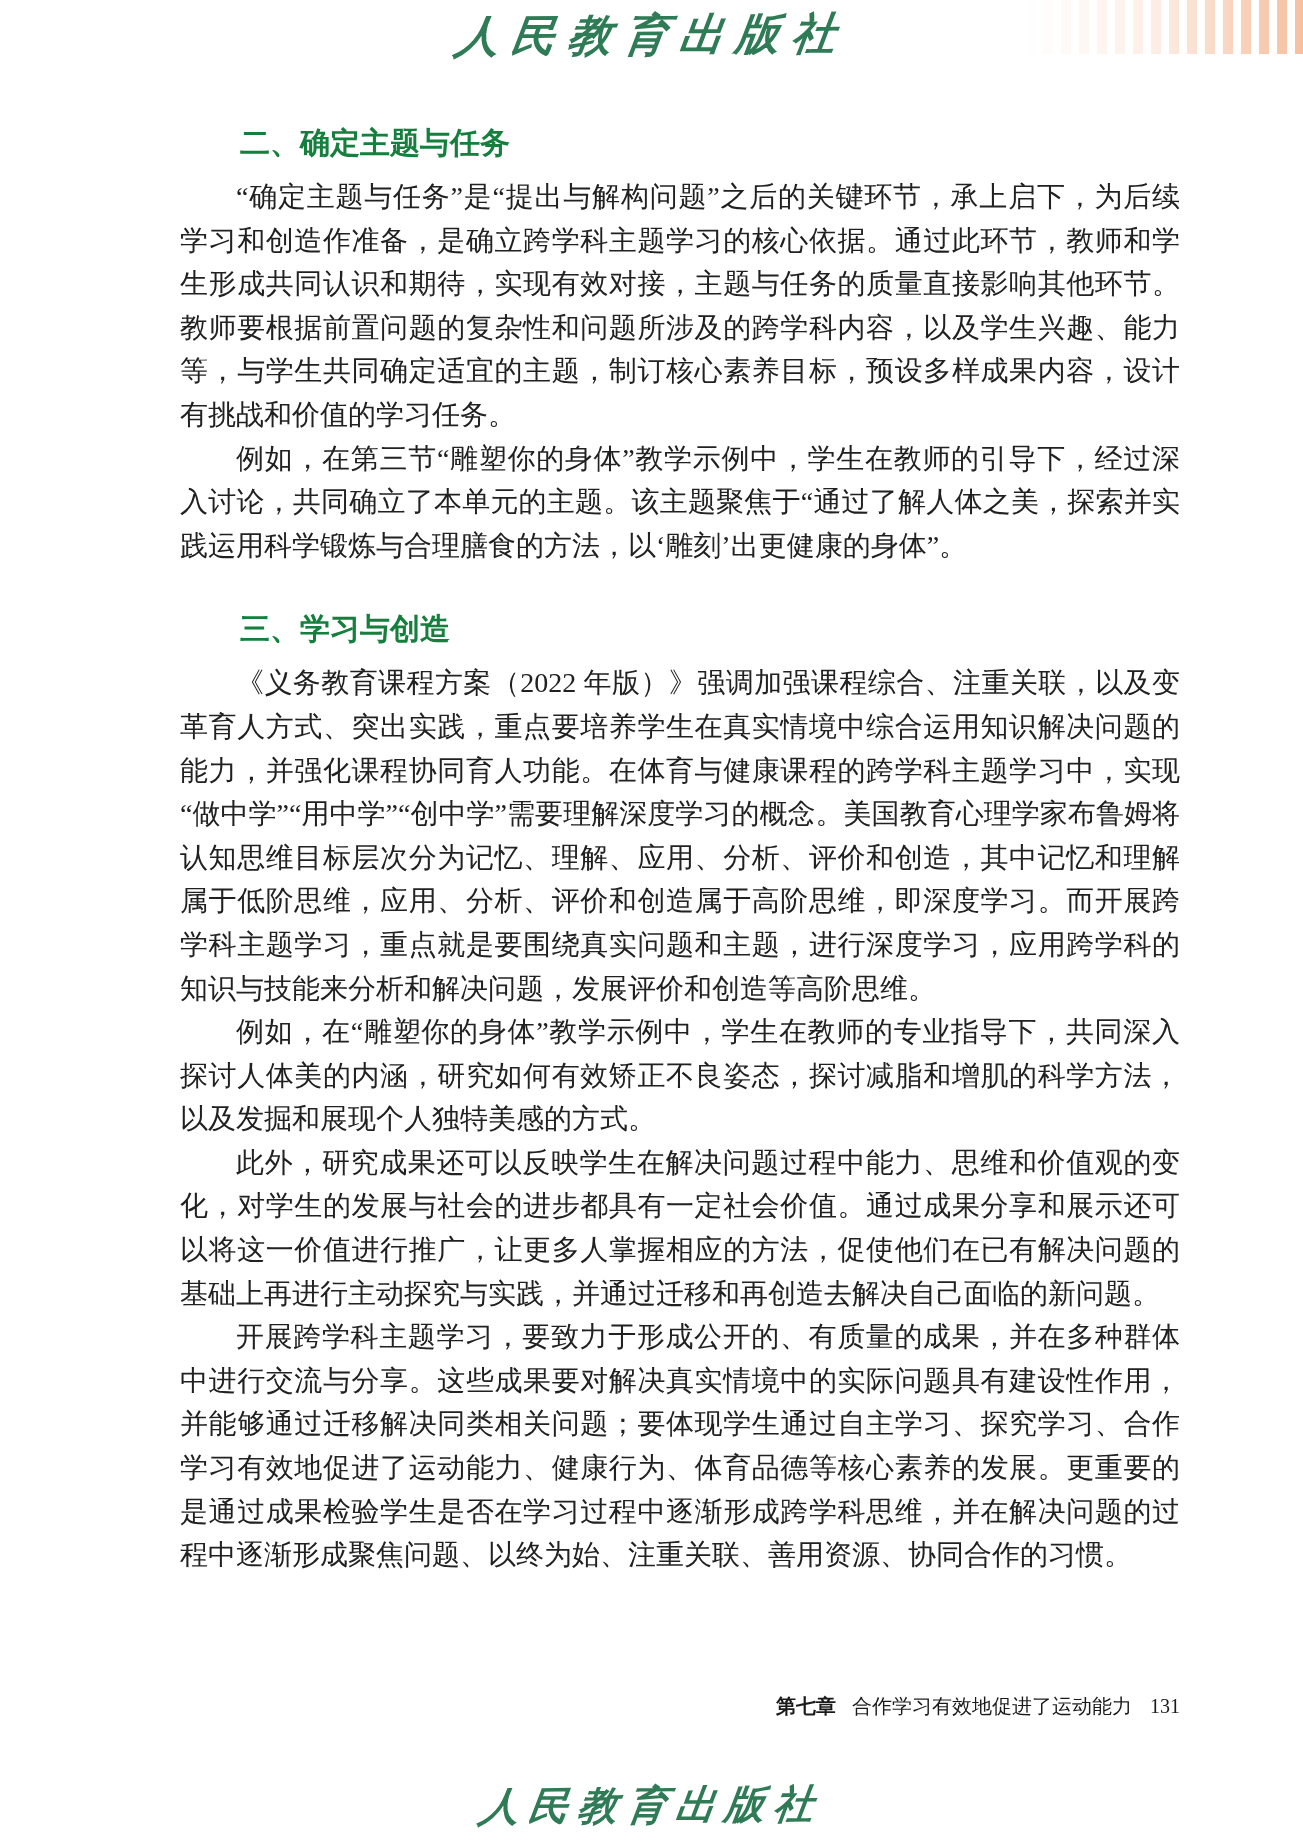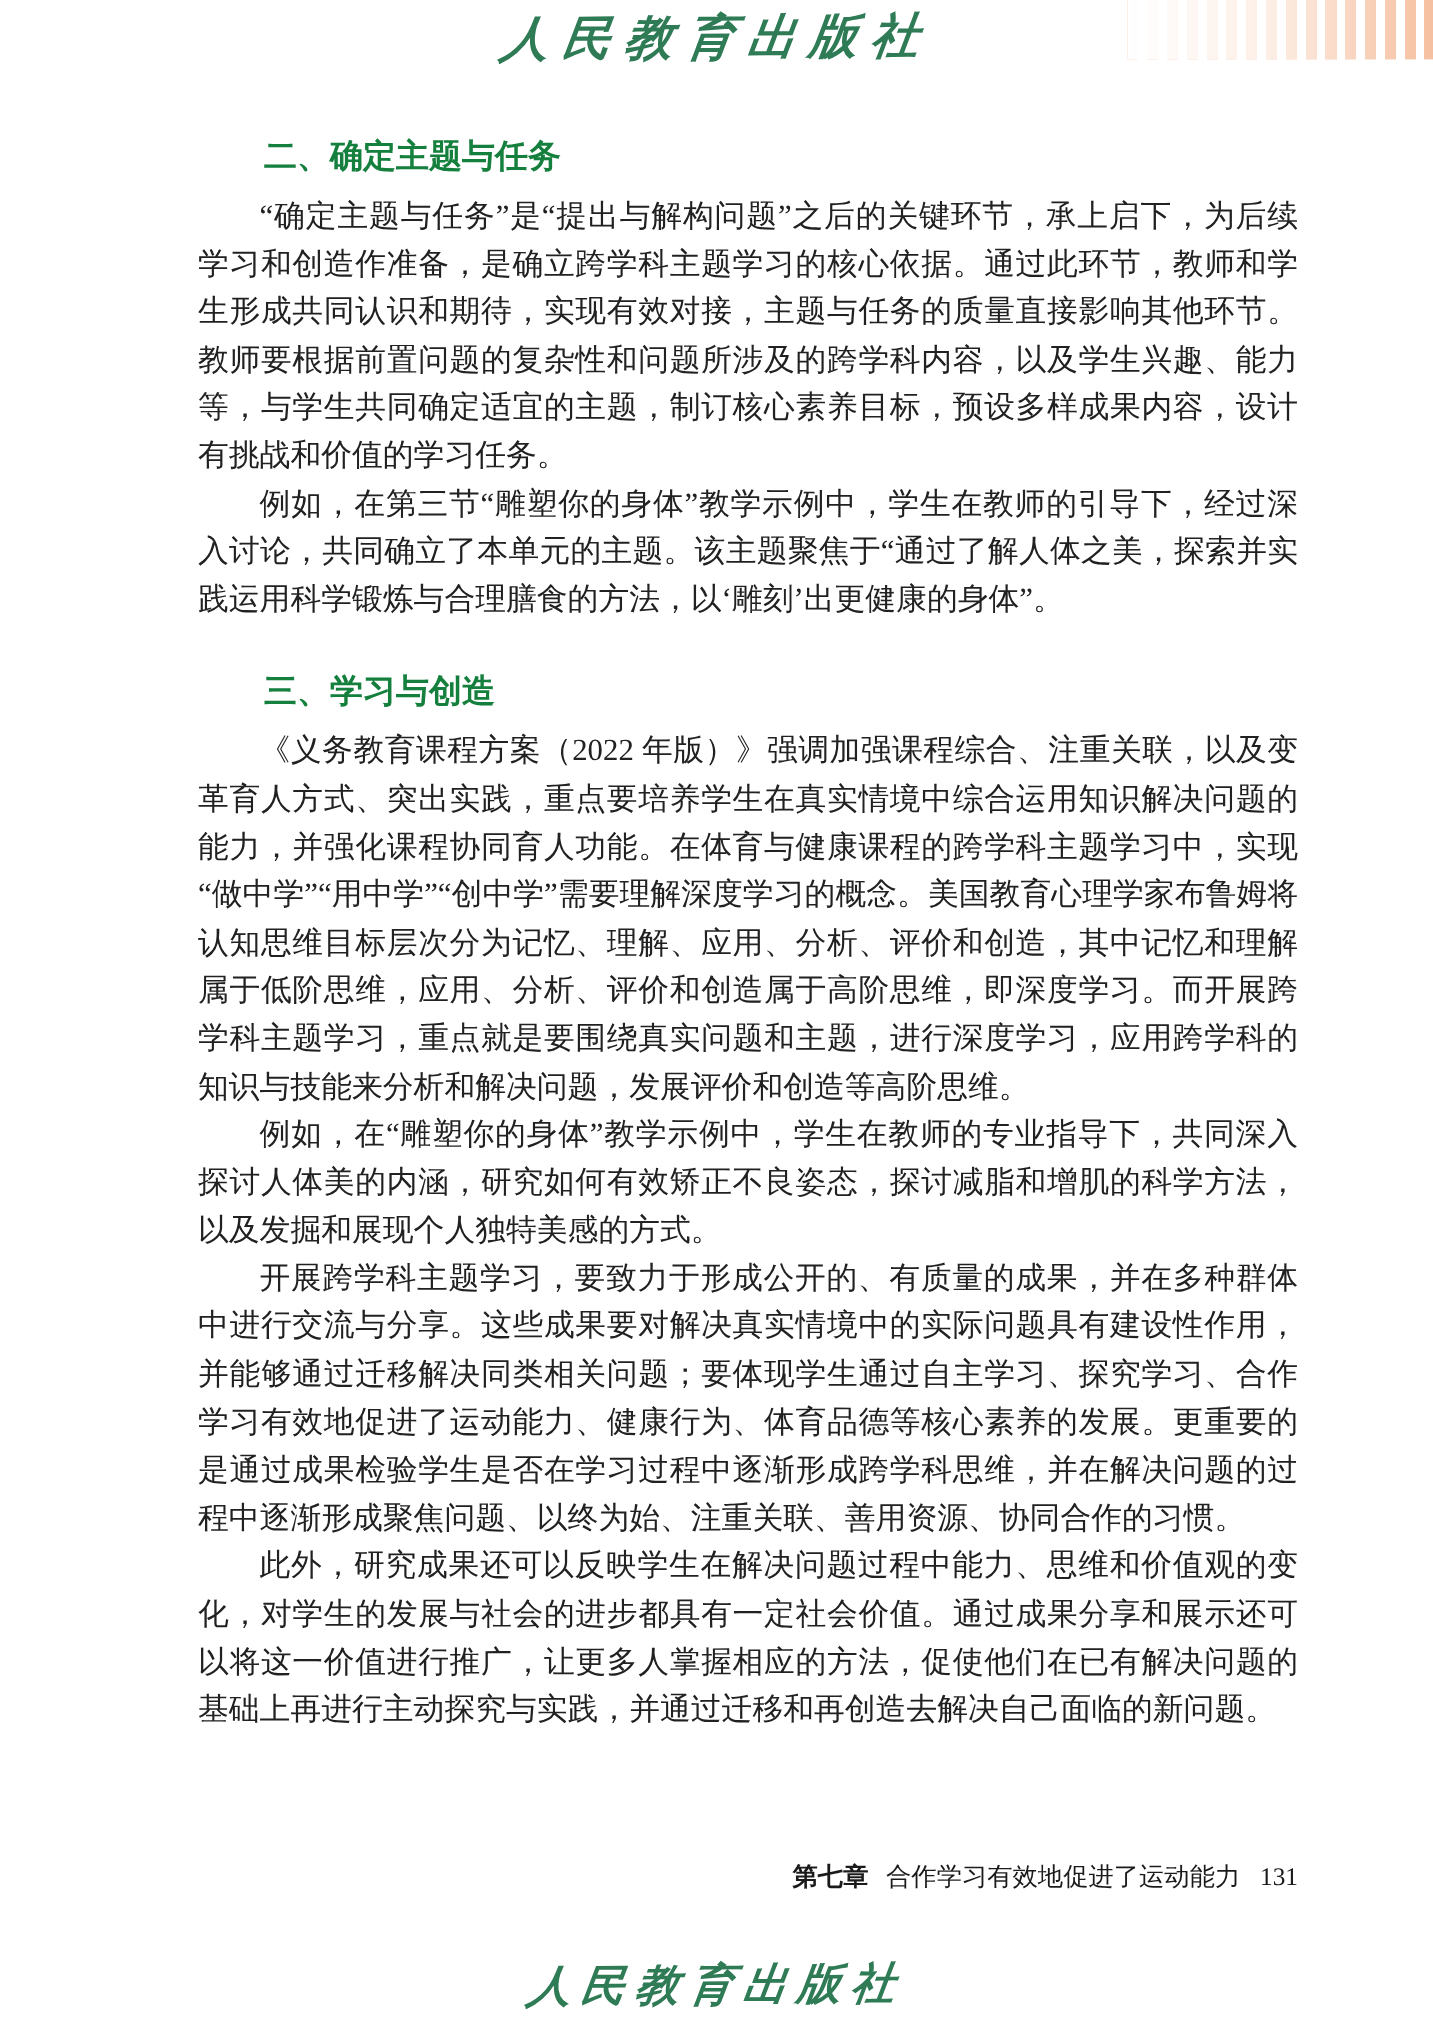--- a/index.html
+++ b/index.html
@@ -89,21 +89,21 @@
 
   
   .page-footer {
     position: absolute;
     top: 1690px;
     left: 180px;
     right: 123px;
     display: flex;
     justify-content: flex-end;
     align-items: baseline;
-    font-size: 23px;
+    font-size: 20px;
     line-height: 32px;
     color: #1a1a1a;
   }
   .chapter-label {
     font-family: "Liberation Sans", "DejaVu Sans", sans-serif;
     font-weight: 700;
     margin-right: 16px;
   }
   .page-number {
     margin-left: 18px;
@@ -135,22 +135,22 @@
   <div class="content">
 
     <h2 class="section-heading first">二、确定主题与任务</h2>
     <p class="body-paragraph">“确定主题与任务”是“提出与解构问题”之后的关键环节，承上启下，为后续学习和创造作准备，是确立跨学科主题学习的核心依据。通过此环节，教师和学生形成共同认识和期待，实现有效对接，主题与任务的质量直接影响其他环节。教师要根据前置问题的复杂性和问题所涉及的跨学科内容，以及学生兴趣、能力等，与学生共同确定适宜的主题，制订核心素养目标，预设多样成果内容，设计有挑战和价值的学习任务。</p>
     <p class="body-paragraph">例如，在第三节“雕塑你的身体”教学示例中，学生在教师的引导下，经过深入讨论，共同确立了本单元的主题。该主题聚焦于“通过了解人体之美，探索并实践运用科学锻炼与合理膳食的方法，以‘雕刻’出更健康的身体”。</p>
 
     <h2 class="section-heading">三、学习与创造</h2>
     <p class="body-paragraph">《义务教育课程方案（2022 年版）》强调加强课程综合、注重关联，以及变革育人方式、突出实践，重点要培养学生在真实情境中综合运用知识解决问题的能力，并强化课程协同育人功能。在体育与健康课程的跨学科主题学习中，实现“做中学”“用中学”“创中学”需要理解深度学习的概念。美国教育心理学家布鲁姆将认知思维目标层次分为记忆、理解、应用、分析、评价和创造，其中记忆和理解属于低阶思维，应用、分析、评价和创造属于高阶思维，即深度学习。而开展跨学科主题学习，重点就是要围绕真实问题和主题，进行深度学习，应用跨学科的知识与技能来分析和解决问题，发展评价和创造等高阶思维。</p>
     <p class="body-paragraph">例如，在“雕塑你的身体”教学示例中，学生在教师的专业指导下，共同深入探讨人体美的内涵，研究如何有效矫正不良姿态，探讨减脂和增肌的科学方法，以及发掘和展现个人独特美感的方式。</p>
 
+    <p class="body-paragraph">此外，研究成果还可以反映学生在解决问题过程中能力、思维和价值观的变化，对学生的发展与社会的进步都具有一定社会价值。通过成果分享和展示还可以将这一价值进行推广，让更多人掌握相应的方法，促使他们在已有解决问题的基础上再进行主动探究与实践，并通过迁移和再创造去解决自己面临的新问题。</p>
     <p class="body-paragraph">开展跨学科主题学习，要致力于形成公开的、有质量的成果，并在多种群体中进行交流与分享。这些成果要对解决真实情境中的实际问题具有建设性作用，并能够通过迁移解决同类相关问题；要体现学生通过自主学习、探究学习、合作学习有效地促进了运动能力、健康行为、体育品德等核心素养的发展。更重要的是通过成果检验学生是否在学习过程中逐渐形成跨学科思维，并在解决问题的过程中逐渐形成聚焦问题、以终为始、注重关联、善用资源、协同合作的习惯。</p>
-    <p class="body-paragraph">此外，研究成果还可以反映学生在解决问题过程中能力、思维和价值观的变化，对学生的发展与社会的进步都具有一定社会价值。通过成果分享和展示还可以将这一价值进行推广，让更多人掌握相应的方法，促使他们在已有解决问题的基础上再进行主动探究与实践，并通过迁移和再创造去解决自己面临的新问题。</p>
 
   </div>
 
   <div class="page-footer">
     <span class="chapter-label">第七章</span>
     <span class="chapter-title">合作学习有效地促进了运动能力</span>
     <span class="page-number">131</span>
   </div>
 
   <div class="logo logo-bottom">

